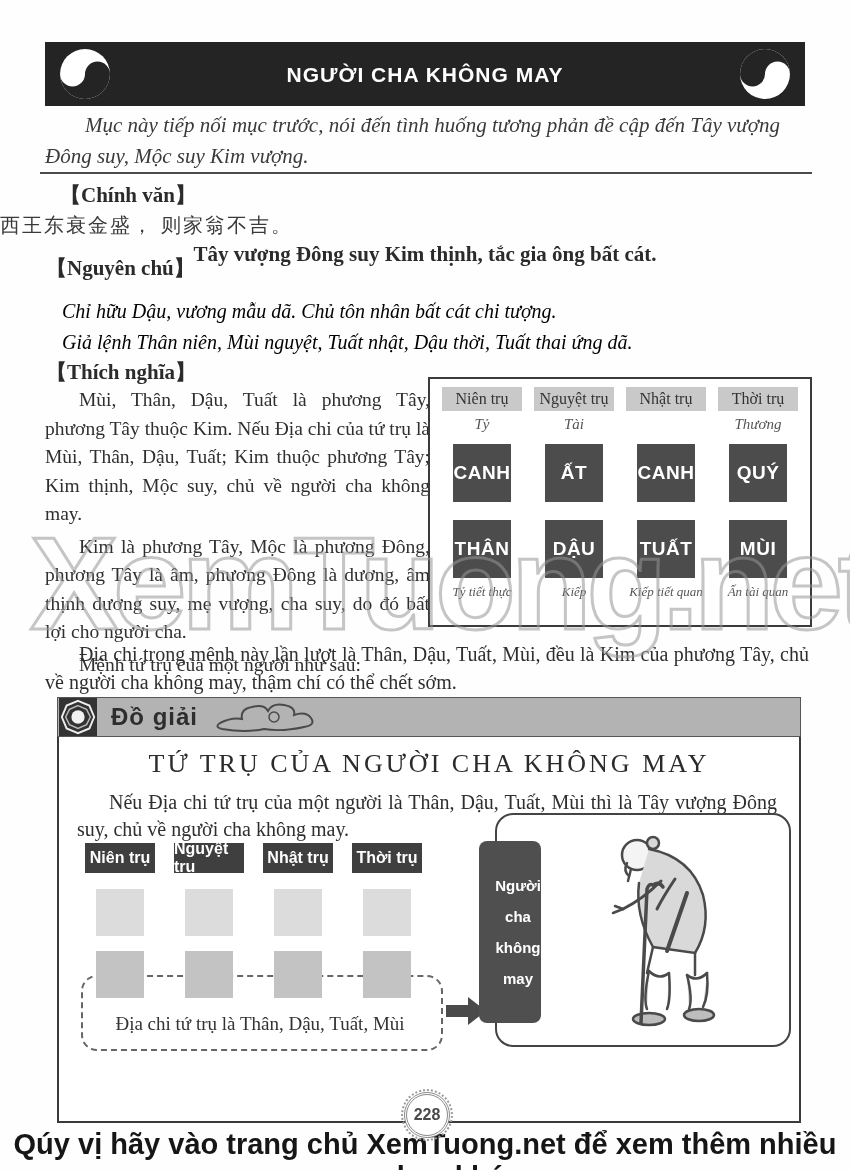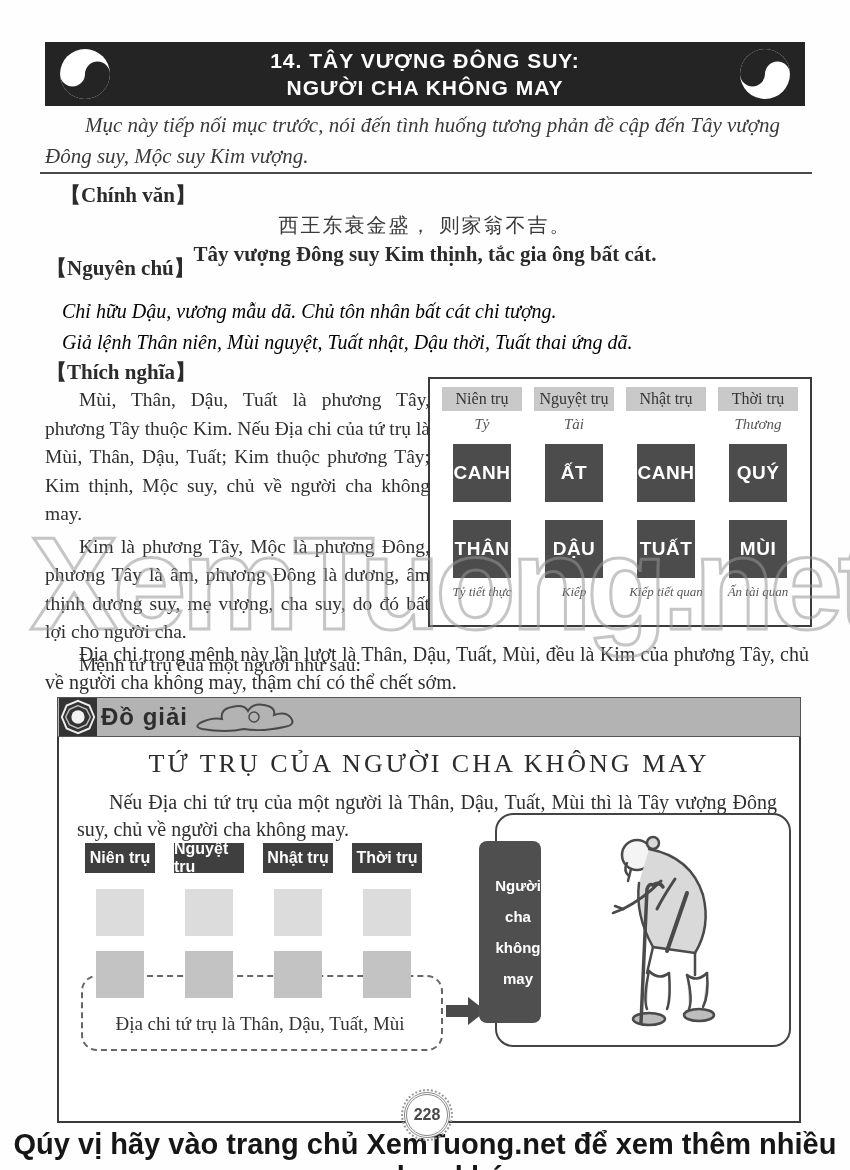--- a/index.html
+++ b/index.html
@@ -19,21 +19,21 @@
     font-family:"Liberation Sans",sans-serif;font-weight:bold;
     font-size:21px;line-height:27px;letter-spacing:1px;}
   
   .intro{
     position:absolute;left:45px;top:110px;width:762px;margin:0;
     font-style:italic;font-size:21px;line-height:31px;text-indent:40px;color:#3a3a3a;
   }
   .divider{position:absolute;left:40px;top:172px;width:772px;height:2px;background:#4a4a4a;}
   
   .sec-label{position:absolute;margin:0;font-weight:bold;font-size:21px;color:#2b2b2b;}
-  .cn-line{position:absolute;left:0;top:212px;width:850px;margin:0;text-align:center;
+  .cn-line{position:absolute;left:0;top:212px;width:850px;margin:0;text-align:left;
     font-size:20px;letter-spacing:2px;color:#3a3a3a;}
   .bold-line{position:absolute;left:0;top:242px;width:850px;margin:0;text-align:center;
     font-weight:bold;font-size:21px;color:#2b2b2b;}
   .ital-line{position:absolute;left:62px;width:740px;margin:0;font-style:italic;
     font-size:20px;color:#000000;}
   .left-col{
     position:absolute;left:45px;top:386px;width:385px;
     font-size:19.5px;line-height:28.5px;text-align:justify;
   }
   .left-col p{margin:0 0 4px 0;text-indent:34px;}
@@ -63,21 +63,21 @@
   
   .watermark{
     position:absolute;left:30px;top:508px;width:820px;margin:0;
     font-family:"Liberation Sans",sans-serif;font-weight:bold;font-size:132px;
     letter-spacing:-5px;color:transparent;-webkit-text-stroke:3px rgba(150,150,150,.55);
     pointer-events:none;z-index:5;white-space:nowrap;
   }
   
   .dg-section{position:absolute;left:57px;top:697px;width:744px;height:366px;}
   .dg-bar{
-    height:40px;background:#b3b3b3;display:flex;align-items:center;gap:4px;
+    height:40px;background:#b3b3b3;display:flex;align-items:center;gap:14px;
     border:1px solid #555;box-sizing:border-box;
   }
   .dg-bagua{width:38px;height:38px;margin-left:1px;}
   .dg-bar-label{font-family:"Liberation Sans",sans-serif;font-weight:bold;
     font-size:24px;color:#2d2d2d;letter-spacing:1px;}
   .dg-cloud{width:110px;height:36px;}
   .dg-content{
     position:relative;height:386px;background:#fff;
     border:2px solid #3a3a3a;border-top:none;box-sizing:border-box;
   }
@@ -131,21 +131,20 @@
 <div class="page">
 
   <div class="header-bar">
     <svg class="yy" viewBox="0 0 100 100">
       <circle cx="50" cy="50" r="48" fill="#fff"></circle>
       <path d="M50 2 A48 48 0 0 0 50 98 A24 24 0 0 0 50 50 A24 24 0 0 1 50 2 Z" fill="#242424" transform="rotate(-90 50 50)"></path>
       <circle cx="28" cy="50" r="7" fill="#fff"></circle>
       <circle cx="72" cy="50" r="7" fill="#242424"></circle>
     </svg>
     <div class="header-titles">
-      <div>14. TÂY VƯỢNG ĐÔNG SUY:</div>
       <div>NGƯỜI CHA KHÔNG MAY</div>
     </div>
     <svg class="yy" viewBox="0 0 100 100">
       <circle cx="50" cy="50" r="48" fill="#fff"></circle>
       <path d="M50 2 A48 48 0 0 0 50 98 A24 24 0 0 0 50 50 A24 24 0 0 1 50 2 Z" fill="#242424" transform="rotate(90 50 50)"></path>
       <circle cx="28" cy="50" r="7" fill="#242424"></circle>
       <circle cx="72" cy="50" r="7" fill="#fff"></circle>
     </svg>
   </div>
 

